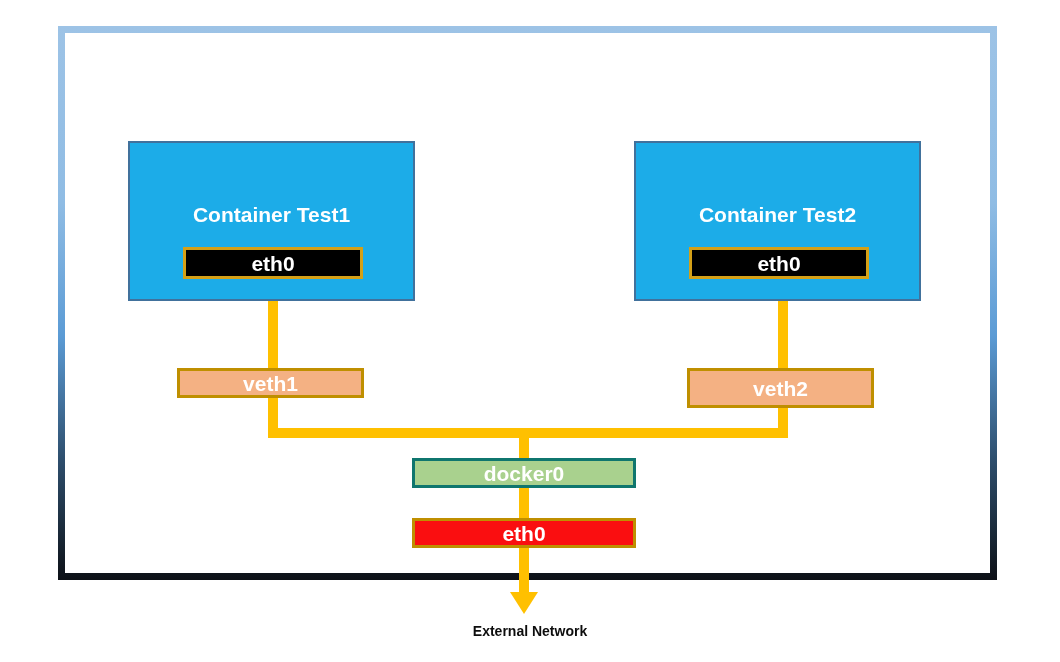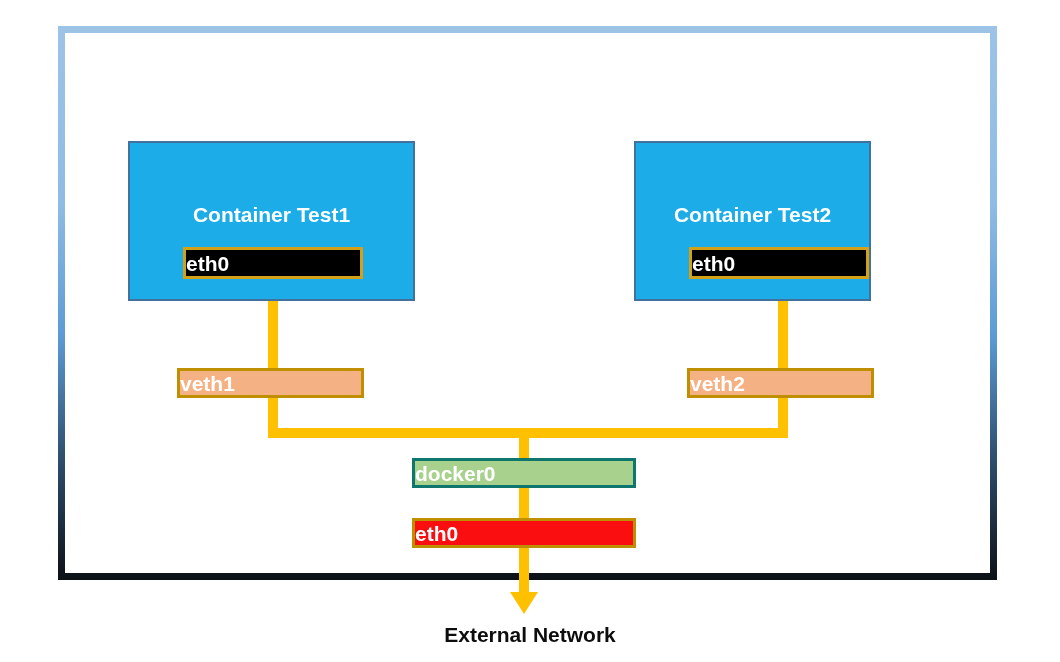--- a/index.html
+++ b/index.html
@@ -61,20 +61,21 @@
     font-weight: bold;
     white-space: nowrap;
   }
 
   
   .node-box {
     position: absolute;
     box-sizing: border-box;
     display: flex;
     align-items: center;
+    justify-content: center;
     white-space: nowrap;
   }
   .node-box .node-label {
     font-size: 21px;
     font-weight: bold;
     color: #ffffff;
     line-height: 1;
   }
 
   .eth-inner {
@@ -110,21 +111,21 @@
     border-left: 14px solid transparent;
     border-right: 14px solid transparent;
     border-top: 22px solid #FFC000;
   }
 
   .ext-label {
     position: absolute;
     left: 0;
     right: 0;
     text-align: center;
-    font-size: 21px;
+    font-size: 14px;
     font-weight: bold;
     color: #0D0D0D;
     white-space: nowrap;
   }
 </style>
 </head>
 <body>
 
 <div id="canvas">
 
@@ -150,33 +151,33 @@
   <div class="arrow-head" style="left:510px; top:592px;"></div>
 
   <div class="container-box" style="left:128px; top:141px; width:287px; height:160px;">
     <div class="container-label" style="top:60px;">Container Test1</div>
   </div>
 
   <div class="node-box eth-inner" style="left:183px; top:247px; width:180px; height:32px;">
     <span class="node-label">eth0</span>
   </div>
 
-  <div class="container-box" style="left:634px; top:141px; width:237px; height:160px;">
+  <div class="container-box" style="left:634px; top:141px; width:287px; height:160px;">
     <div class="container-label" style="top:60px;">Container Test2</div>
   </div>
 
   <div class="node-box eth-inner" style="left:689px; top:247px; width:180px; height:32px;">
     <span class="node-label">eth0</span>
   </div>
 
   <div class="node-box veth" style="left:177px; top:368px; width:187px; height:30px;">
     <span class="node-label">veth1</span>
   </div>
 
-  <div class="node-box veth" style="left:687px; top:368px; width:187px; height:30px;">
+  <div class="node-box veth" style="left:687px; top:368px; width:187px; height:40px;">
     <span class="node-label">veth2</span>
   </div>
 
   <div class="node-box docker0" style="left:412px; top:458px; width:224px; height:30px;">
     <span class="node-label">docker0</span>
   </div>
 
   <div class="node-box eth-red" style="left:412px; top:518px; width:224px; height:30px;">
     <span class="node-label">eth0</span>
   </div>

